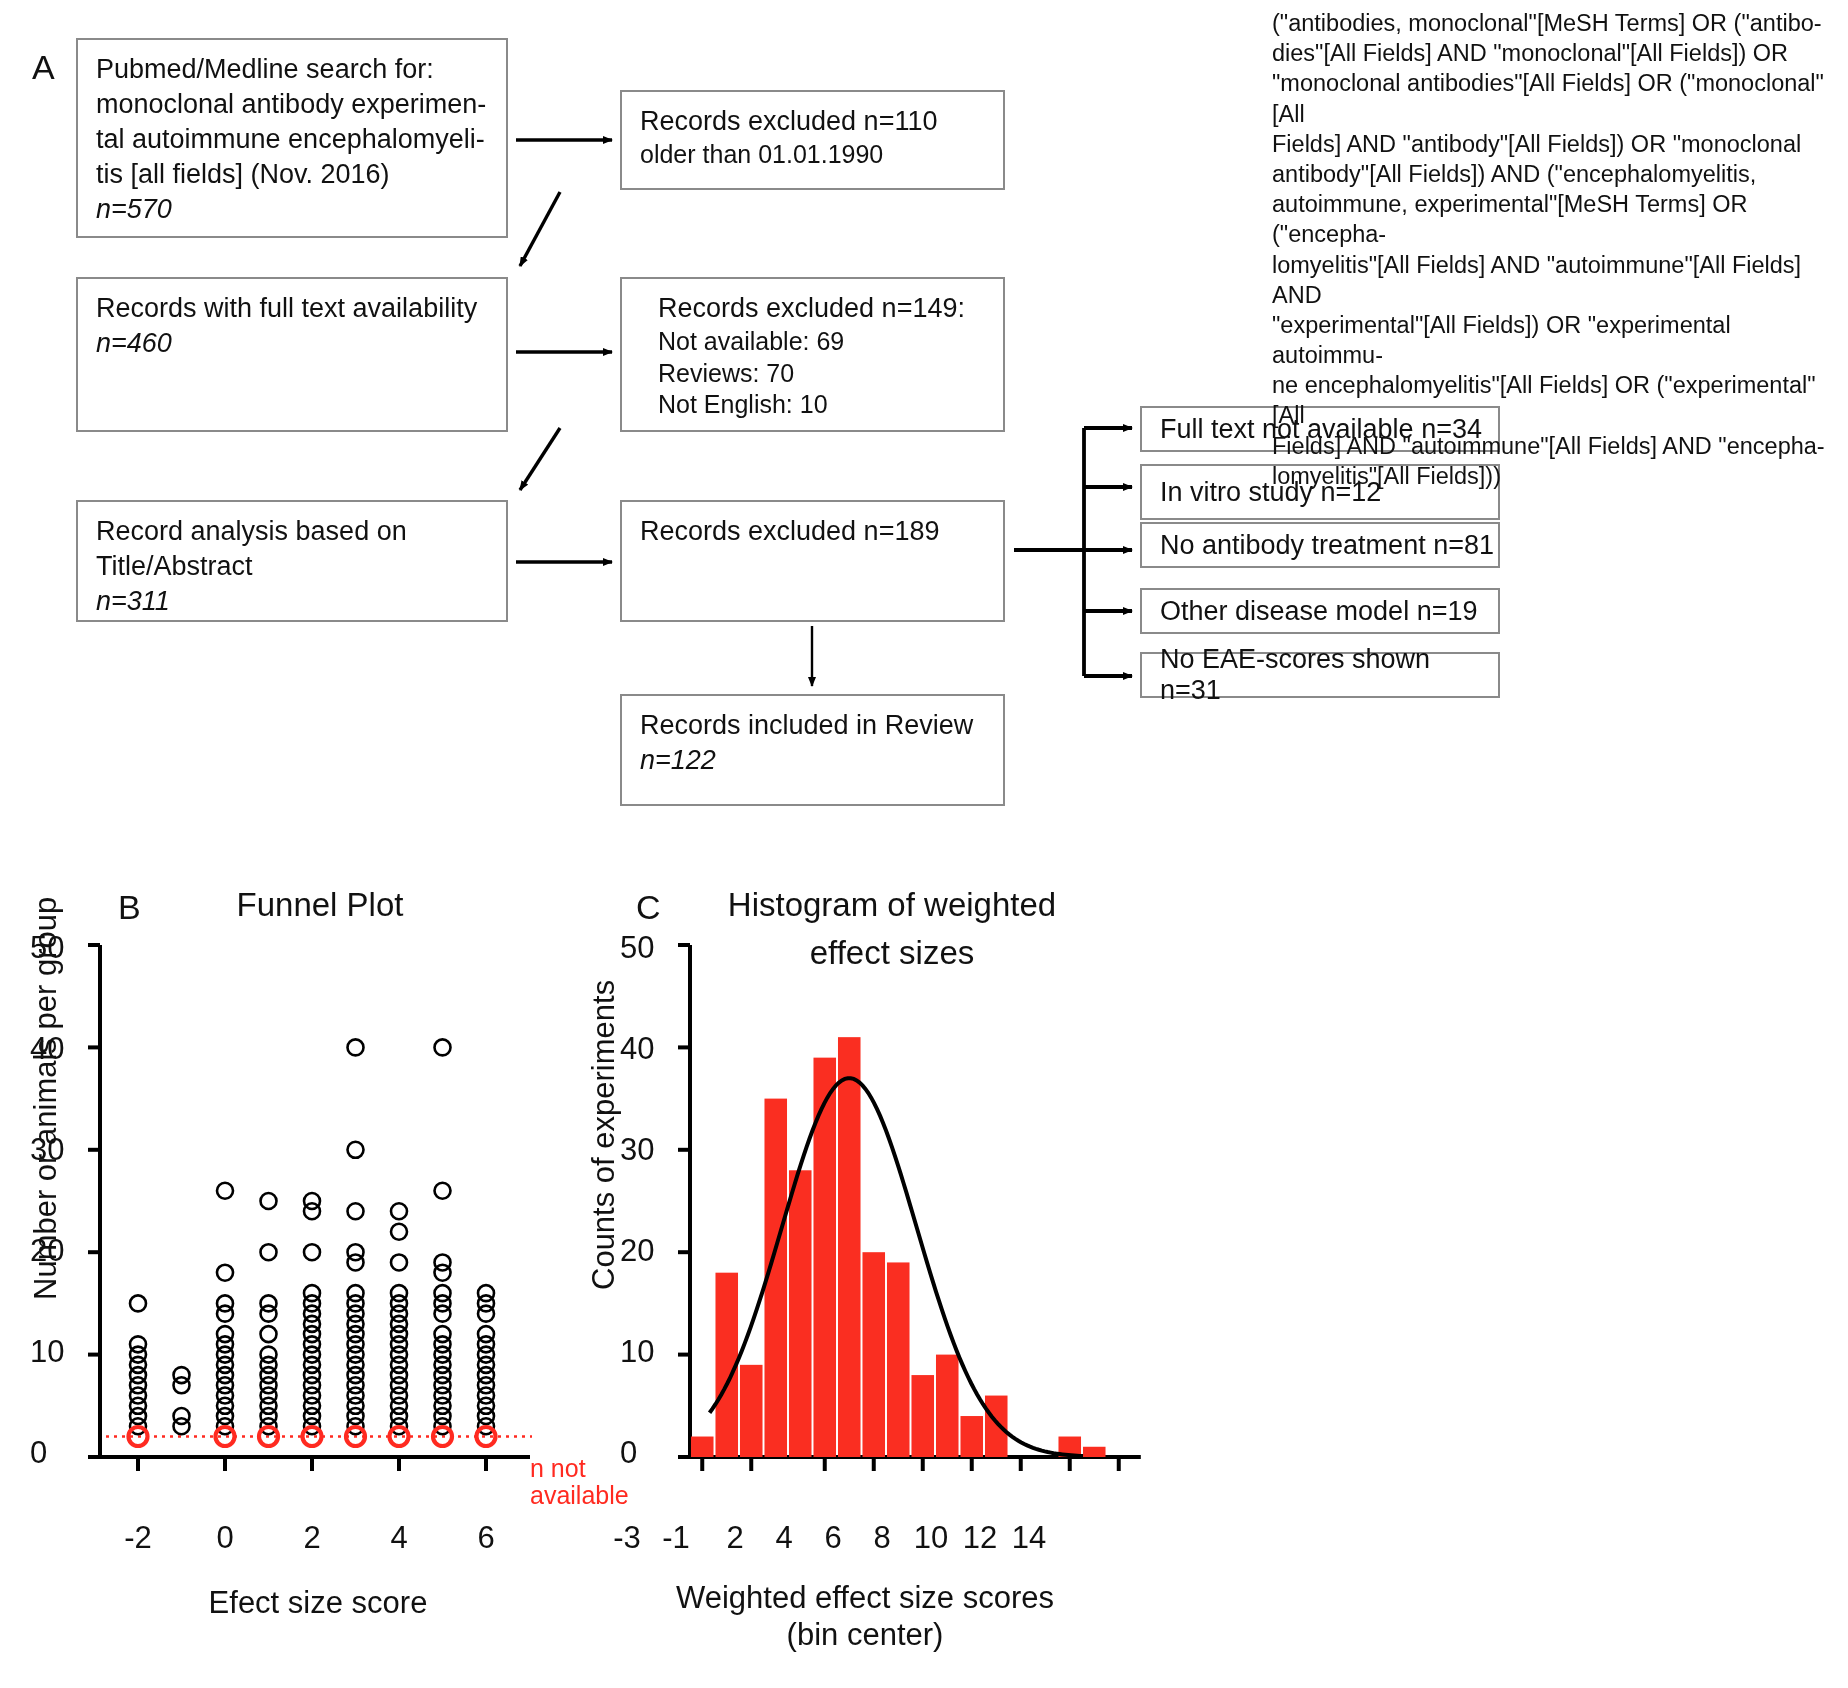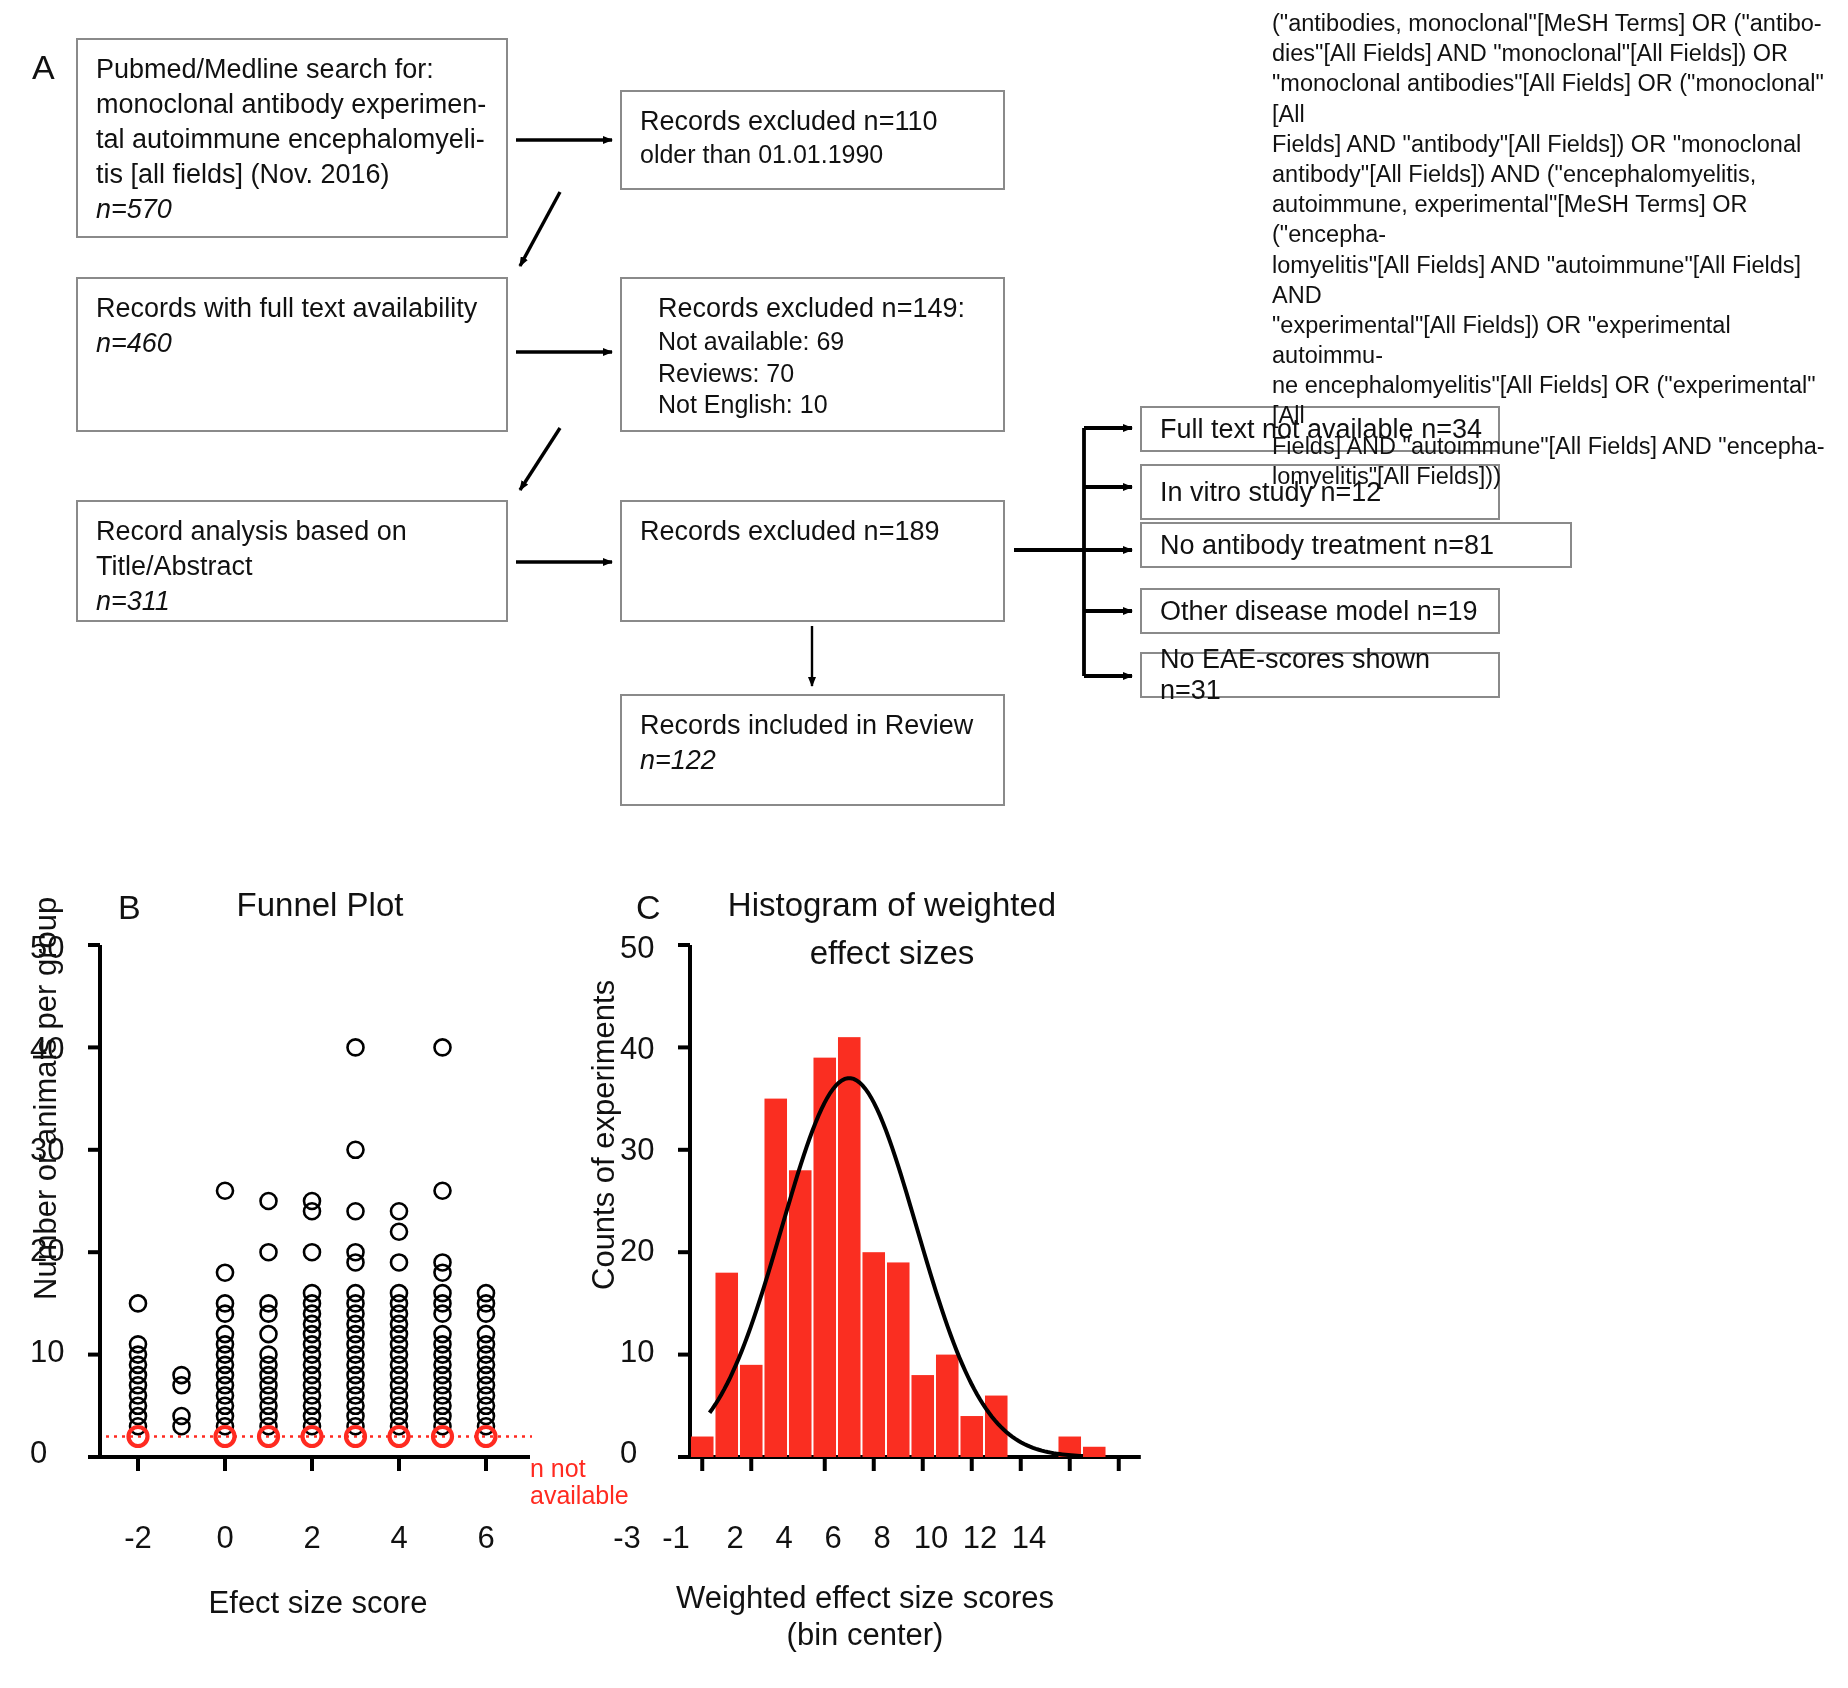--- a/index.html
+++ b/index.html
@@ -121,21 +121,21 @@
   <span class="ln">Records included in Review</span>
   <span class="ln" style="font-style:italic;">n=122</span>
 </div>
 
 <div class="reasonbox" style="left:1140px;top:406px;width:360px;height:46px;">
   <span>Full text not available n=34</span>
 </div>
 <div class="reasonbox" style="left:1140px;top:464px;width:360px;height:56px;">
   <span>In vitro study n=12</span>
 </div>
-<div class="reasonbox" style="left:1140px;top:522px;width:432px;height:46px;">
+<div class="reasonbox" style="left:1140px;top:522px;width:360px;height:46px;">
   <span>No antibody treatment n=81</span>
 </div>
 <div class="reasonbox" style="left:1140px;top:588px;width:360px;height:46px;">
   <span>Other disease model n=19</span>
 </div>
 <div class="reasonbox" style="left:1140px;top:652px;width:360px;height:46px;">
   <span>No EAE-scores shown n=31</span>
 </div>
 
 <div class="query" style="left:1272px;top:8px;">("antibodies, monoclonal"[MeSH Terms] OR ("antibo-

